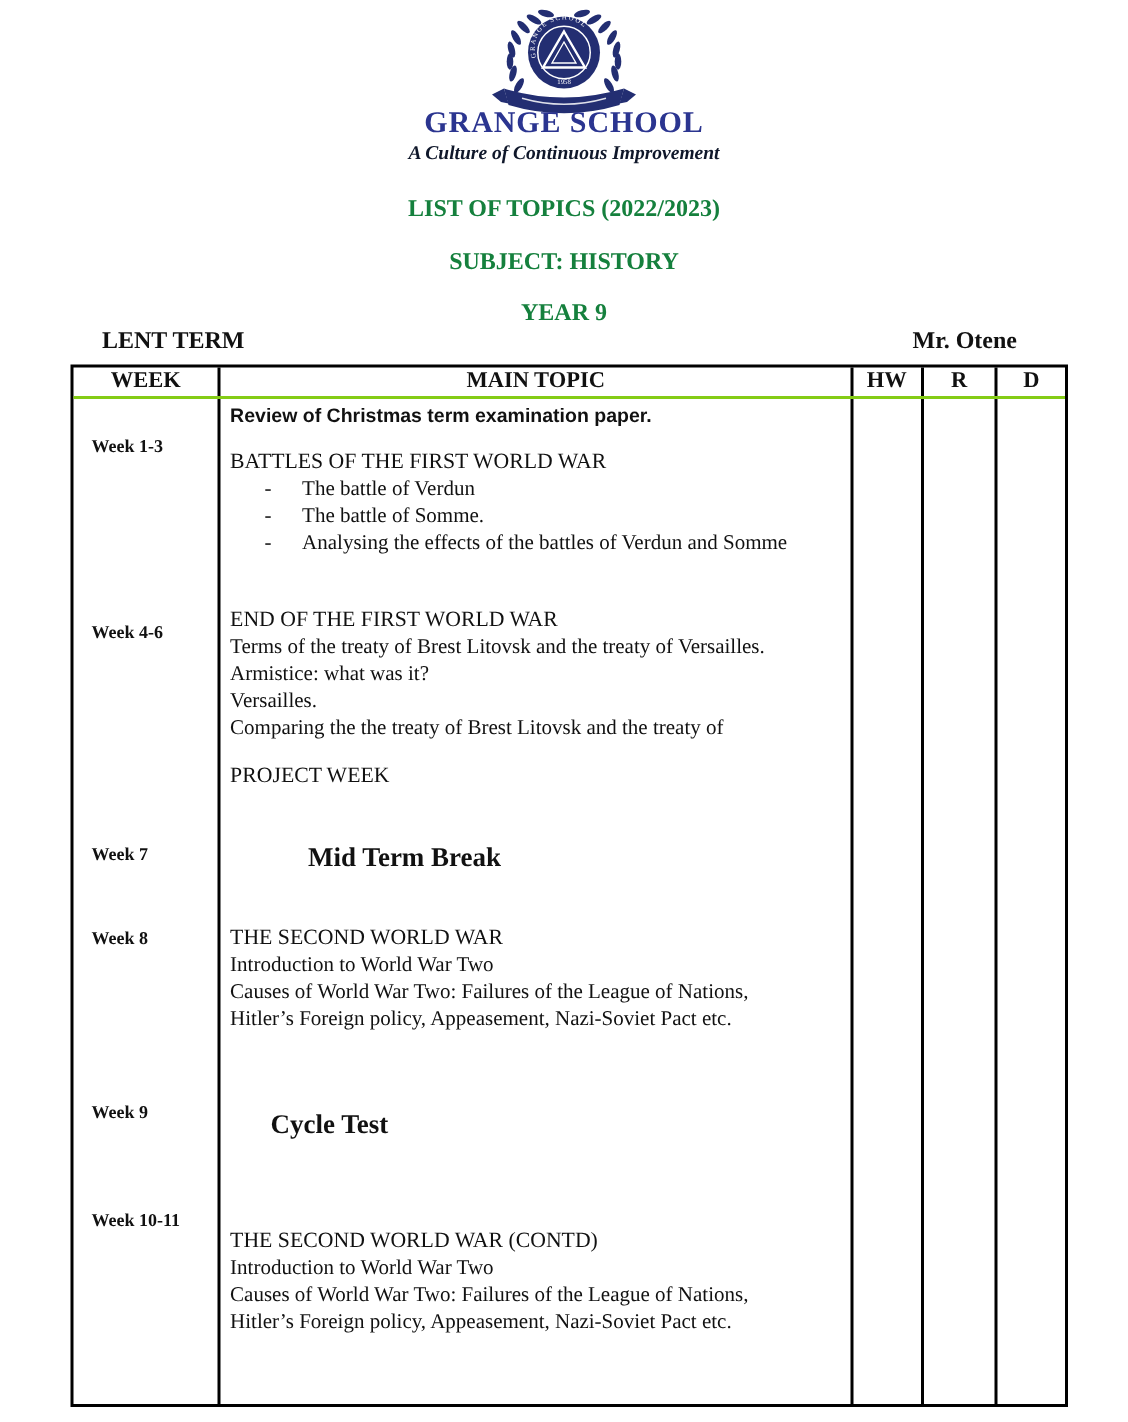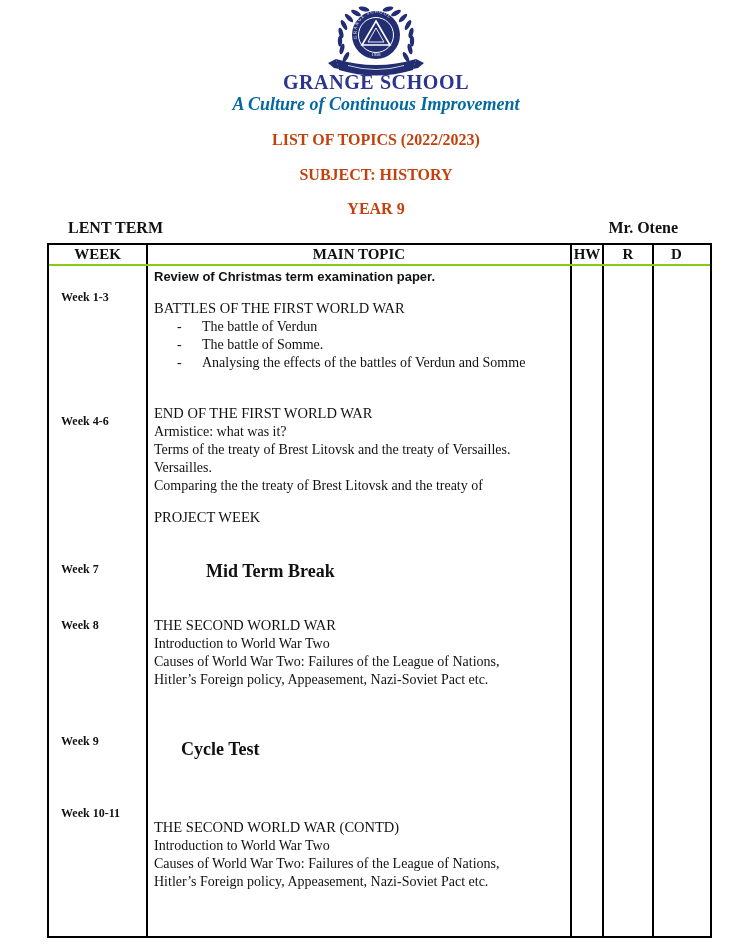--- a/index.html
+++ b/index.html
@@ -5,38 +5,38 @@
   html,body{margin:0;padding:0;background:#e8e8e8;}
   .page{
     position:relative;width:752px;height:948px;background:#ffffff;
     font-family:"Liberation Serif", serif;color:#111;margin:0 auto;overflow:hidden;
   }
   
   .logo-wrap{position:absolute;top:5px;left:50%;transform:translateX(-50%);}
   .school-name{position:absolute;top:71px;left:0;width:100%;text-align:center;
     font-size:20px;font-weight:bold;letter-spacing:.6px;color:#2b3590;}
   .motto{position:absolute;top:94px;left:0;width:100%;text-align:center;
-    font-size:18px;font-weight:bold;font-style:italic;color:#0369a1;}
+    font-size:13px;font-weight:bold;font-style:italic;color:#0f172a;}
   .center-line{position:absolute;left:0;width:100%;text-align:center;
-    font-size:16px;font-weight:bold;color:#c2410c;}
+    font-size:16px;font-weight:bold;color:#15803d;}
   .list-title{top:131px;}
   .subject{top:166px;}
   .year{top:200px;}
   .term{position:absolute;left:68px;top:219px;font-size:16px;font-weight:bold;}
   .teacher{position:absolute;right:74px;top:219px;font-size:16px;font-weight:bold;}
   
   .topics-table{position:absolute;left:47px;top:243px;width:665px;height:695px;
     border:2px solid #000;box-sizing:border-box;}
   .thead{display:flex;height:21px;border-bottom:2px solid #84cc16;box-sizing:border-box;}
   .tbody{display:flex;height:670px;}
   .cell{border-right:2px solid #000;box-sizing:border-box;height:100%;}
   .cell:last-child{border-right:none;}
   .c-week{width:99px;}
   .c-main{width:424px;}
-  .c-hw{width:32px;}
+  .c-hw{width:47px;}
   .c-r{width:50px;}
   .c-d{width:45px;}
   .th{font-size:15px;font-weight:bold;text-align:center;line-height:18px;}
   .tbody .cell{position:relative;}
   
   .wk{position:absolute;left:12px;font-size:12px;font-weight:bold;white-space:nowrap;}
   
   .blk{position:absolute;left:6px;right:15px;}
   .ttl{font-weight:normal;font-size:14.5px;line-height:20px;}
   .ln{font-size:14px;line-height:18px;}
@@ -131,22 +131,22 @@
               <span>The battle of Somme.</span>
             </div>
           <div class="bullet">
               <span class="dash">-</span>
               <span>Analysing the effects of the battles of Verdun and Somme</span>
             </div>
         </div>
 
         <div class="blk" style="top:137px">
           <div class="ttl">END OF THE FIRST WORLD WAR</div>
+          <div class="ln">Terms of the treaty of Brest Litovsk and the treaty of Versailles.</div>
           <div class="ln">Armistice: what was it?</div>
-          <div class="ln">Terms of the treaty of Brest Litovsk and the treaty of Versailles.</div>
           <div class="ln">Versailles.</div>
           <div class="ln">Comparing the the treaty of Brest Litovsk and the treaty of</div>
         </div>
 
         <div class="blk big" style="top:294px;left:58px">Mid Term Break</div>
 
         <div class="blk ttl" style="top:241px">PROJECT WEEK</div>
 
         <div class="blk" style="top:349px">
           <div class="ttl">THE SECOND WORLD WAR</div>

